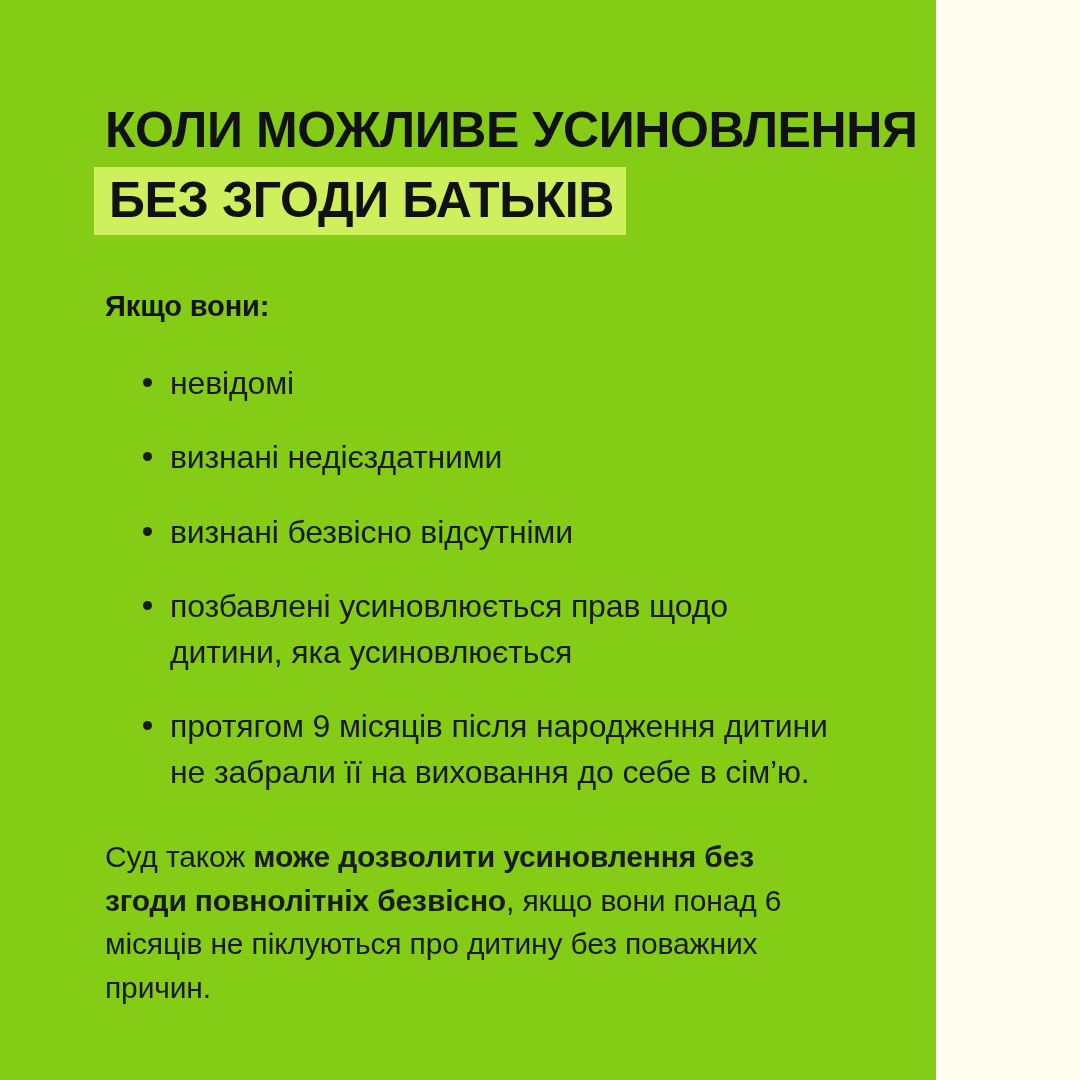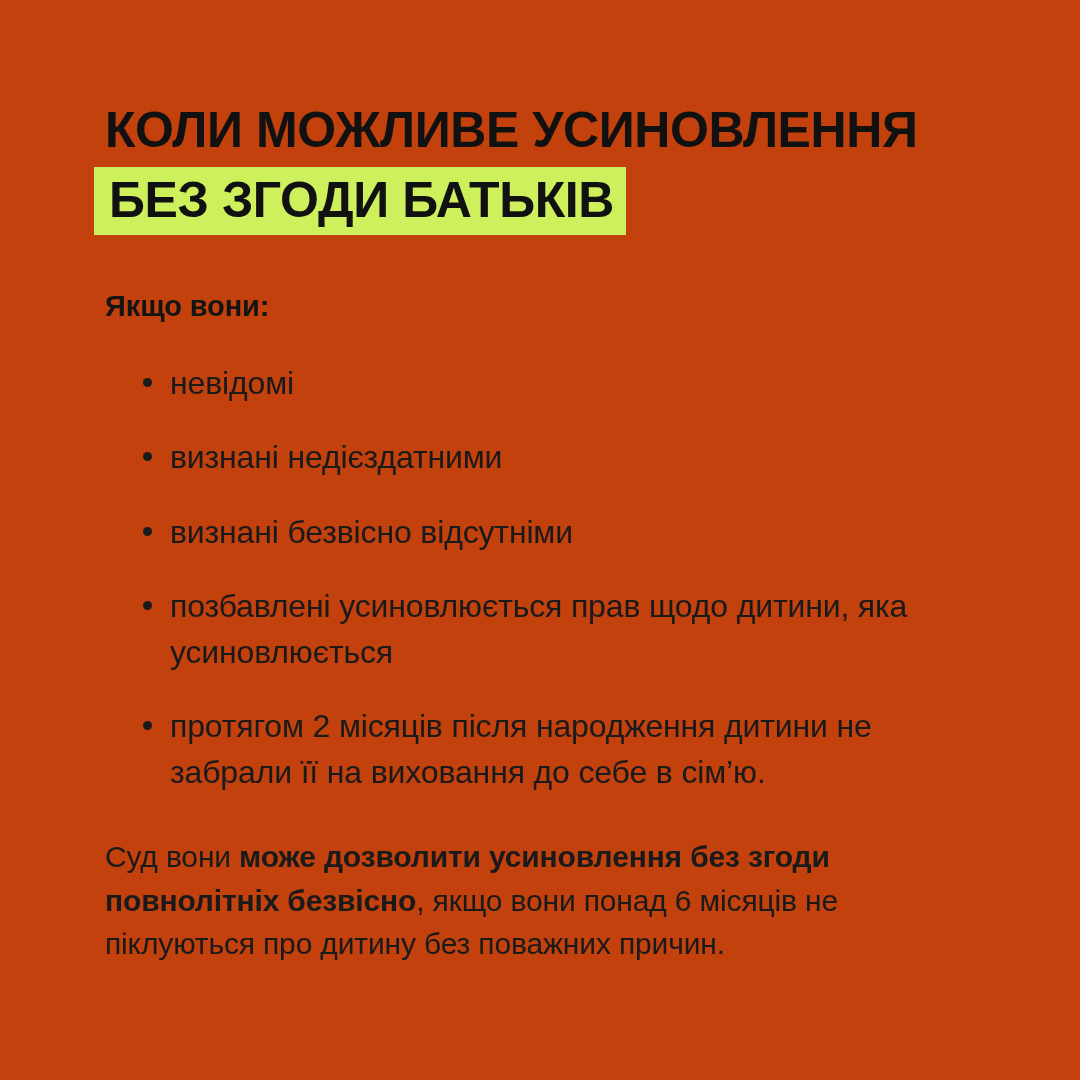--- a/index.html
+++ b/index.html
@@ -12,23 +12,23 @@
 
   body {
     background: #fffdf0;
     font-family: "Liberation Sans", "DejaVu Sans", sans-serif;
     color: #1a1a1a;
     overflow: hidden;
     position: relative;
   }
 
   .slide {
-    width: 1080px;
+    width: 936px;
     height: 1080px;
-    background: #c2410c;
+    background: #84cc16;
     padding: 105px 100px 0 105px;
     position: relative;
   }
 
   
   .title-block {
     margin-bottom: 0;
   }
 
   .title-line {
@@ -138,21 +138,21 @@
     <li class="bullet-item">
       <span class="bullet-dot"></span>
       <span class="bullet-text">визнані безвісно відсутніми</span>
     </li>
     <li class="bullet-item">
       <span class="bullet-dot"></span>
       <span class="bullet-text">позбавлені усиновлюється прав щодо дитини, яка усиновлюється</span>
     </li>
     <li class="bullet-item">
       <span class="bullet-dot"></span>
-      <span class="bullet-text">протягом 2 місяців після народження дитини не забрали її на виховання до себе в сім’ю.</span>
+      <span class="bullet-text">протягом 9 місяців після народження дитини не забрали її на виховання до себе в сім’ю.</span>
     </li>
   </ul>
 
   <p class="closing">
-    <span>Суд вони </span><b>може дозволити усиновлення без згоди повнолітніх безвісно</b><span>, якщо вони понад 6 місяців не піклуються про дитину без поважних причин.</span>
+    <span>Суд також </span><b>може дозволити усиновлення без згоди повнолітніх безвісно</b><span>, якщо вони понад 6 місяців не піклуються про дитину без поважних причин.</span>
   </p>
 
 </div>
 
 </body></html>

